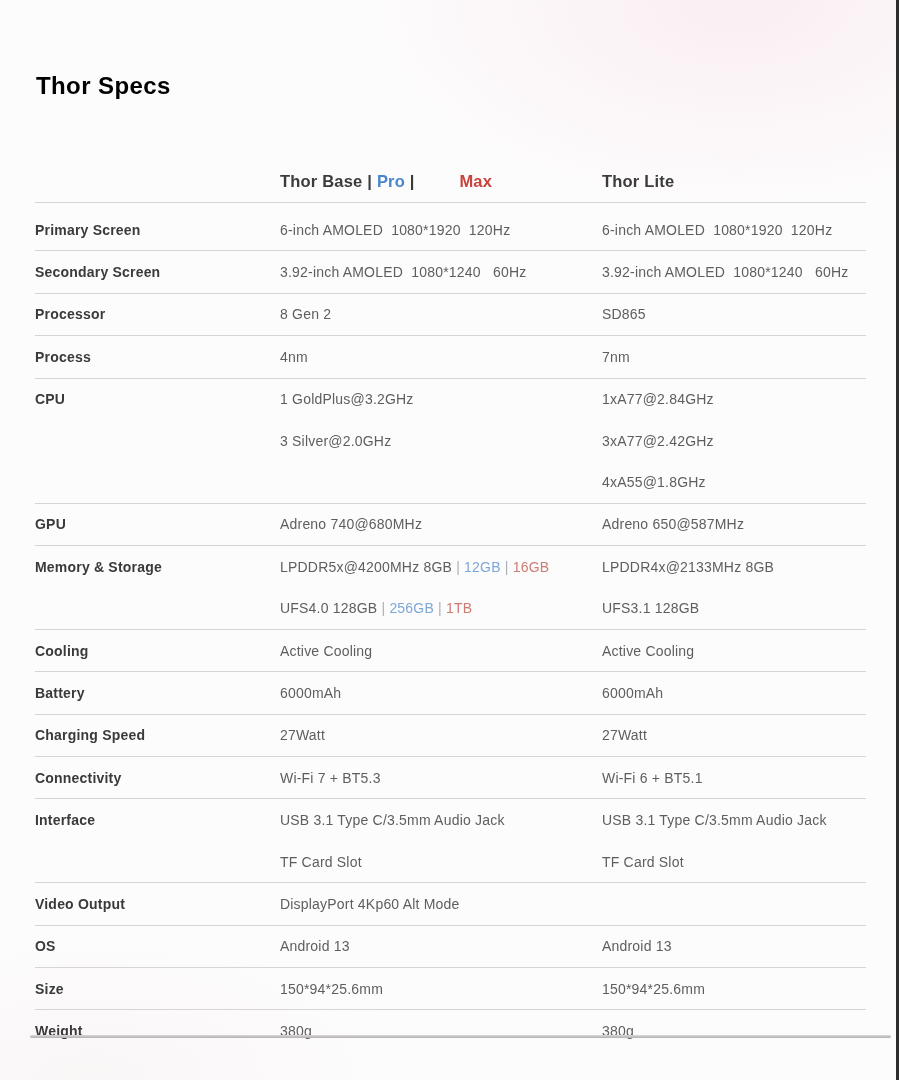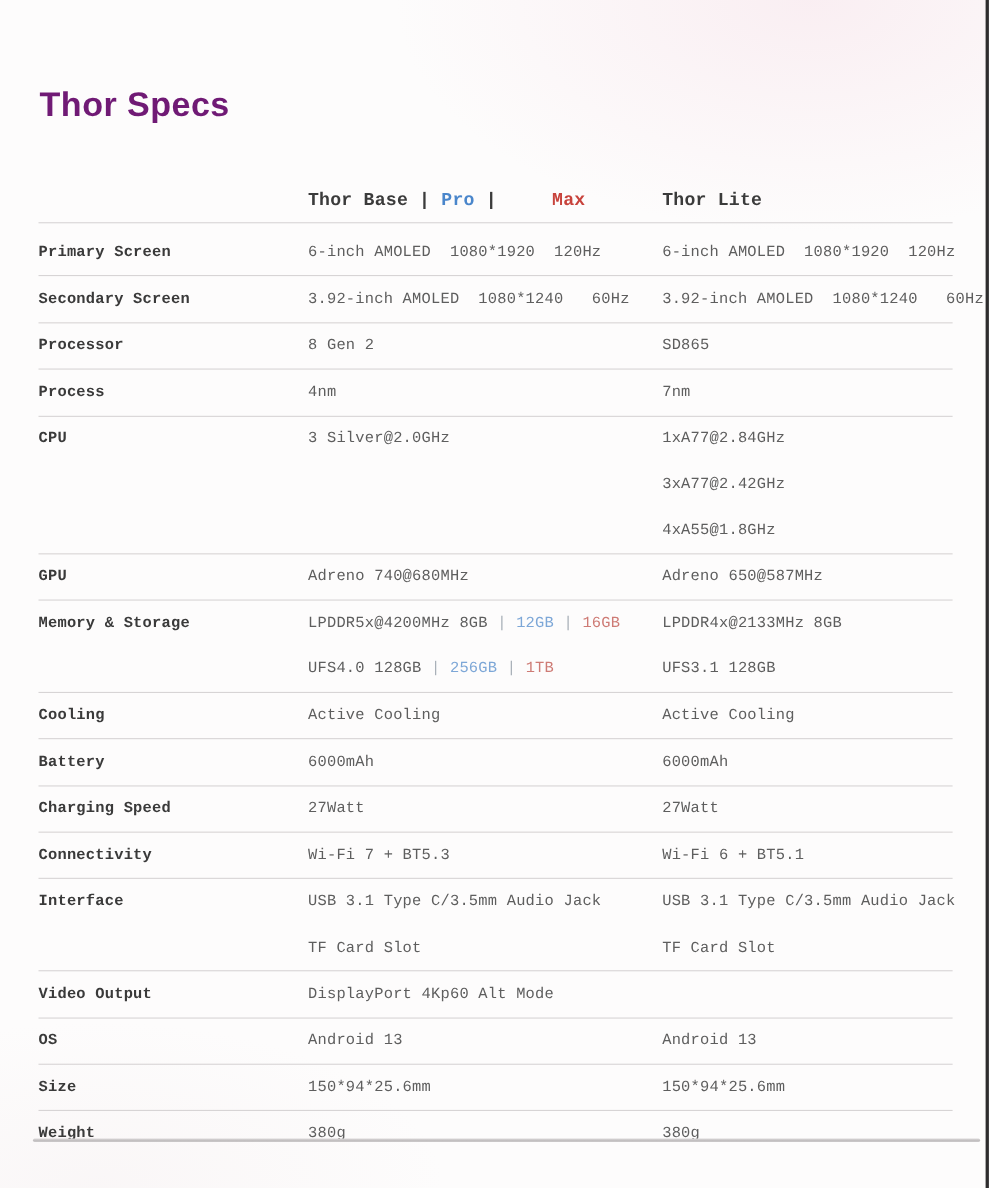--- a/index.html
+++ b/index.html
@@ -13,24 +13,24 @@
   }
   .tint {
     position: absolute; inset: 0;
     background:
       radial-gradient(60% 28% at 82% 0%, rgba(244,216,226,0.38), rgba(244,216,226,0) 70%),
       radial-gradient(50% 20% at 10% 100%, rgba(240,230,232,0.25), rgba(240,230,232,0) 70%);
     pointer-events: none;
   }
   .title {
     position: absolute; left: 36px; top: 56px;
-    font-size: 31px; font-weight: 700; color: #701a75; letter-spacing: 0.4px;
+    font-size: 24px; font-weight: 700; color: #000000; letter-spacing: 0.4px;
   }
   .table {
-    position: absolute; left: 35px; top: 160px; width: 831px; font-family: Liberation Mono, monospace;
+    position: absolute; left: 35px; top: 160px; width: 831px;
   }
   .hrow, .row {
     display: grid;
     grid-template-columns: 245px 322px 1fr;
     border-bottom: 1px solid #d7d4d5;
   }
   .hrow { height: 42px; }
   .hcell {
     display: flex; align-items: center;
     font-size: 16.5px; font-weight: 700; color: #3b3b3b;
@@ -114,20 +114,21 @@
           </div>
           <div class="cell value-cell">
             <div class="line"><span>7nm</span></div>
           </div>
         </div>
         <div class="row">
           <div class="cell label-cell">
             <div class="line"><span>CPU</span></div>
           </div>
           <div class="cell value-cell">
+            <div class="line"><span>1 GoldPlus@3.2GHz</span></div>
             <div class="line"><span>3 Silver@2.0GHz</span></div>
           </div>
           <div class="cell value-cell">
             <div class="line"><span>1xA77@2.84GHz</span></div>
             <div class="line"><span>3xA77@2.42GHz</span></div>
             <div class="line"><span>4xA55@1.8GHz</span></div>
           </div>
         </div>
         <div class="row">
           <div class="cell label-cell">

